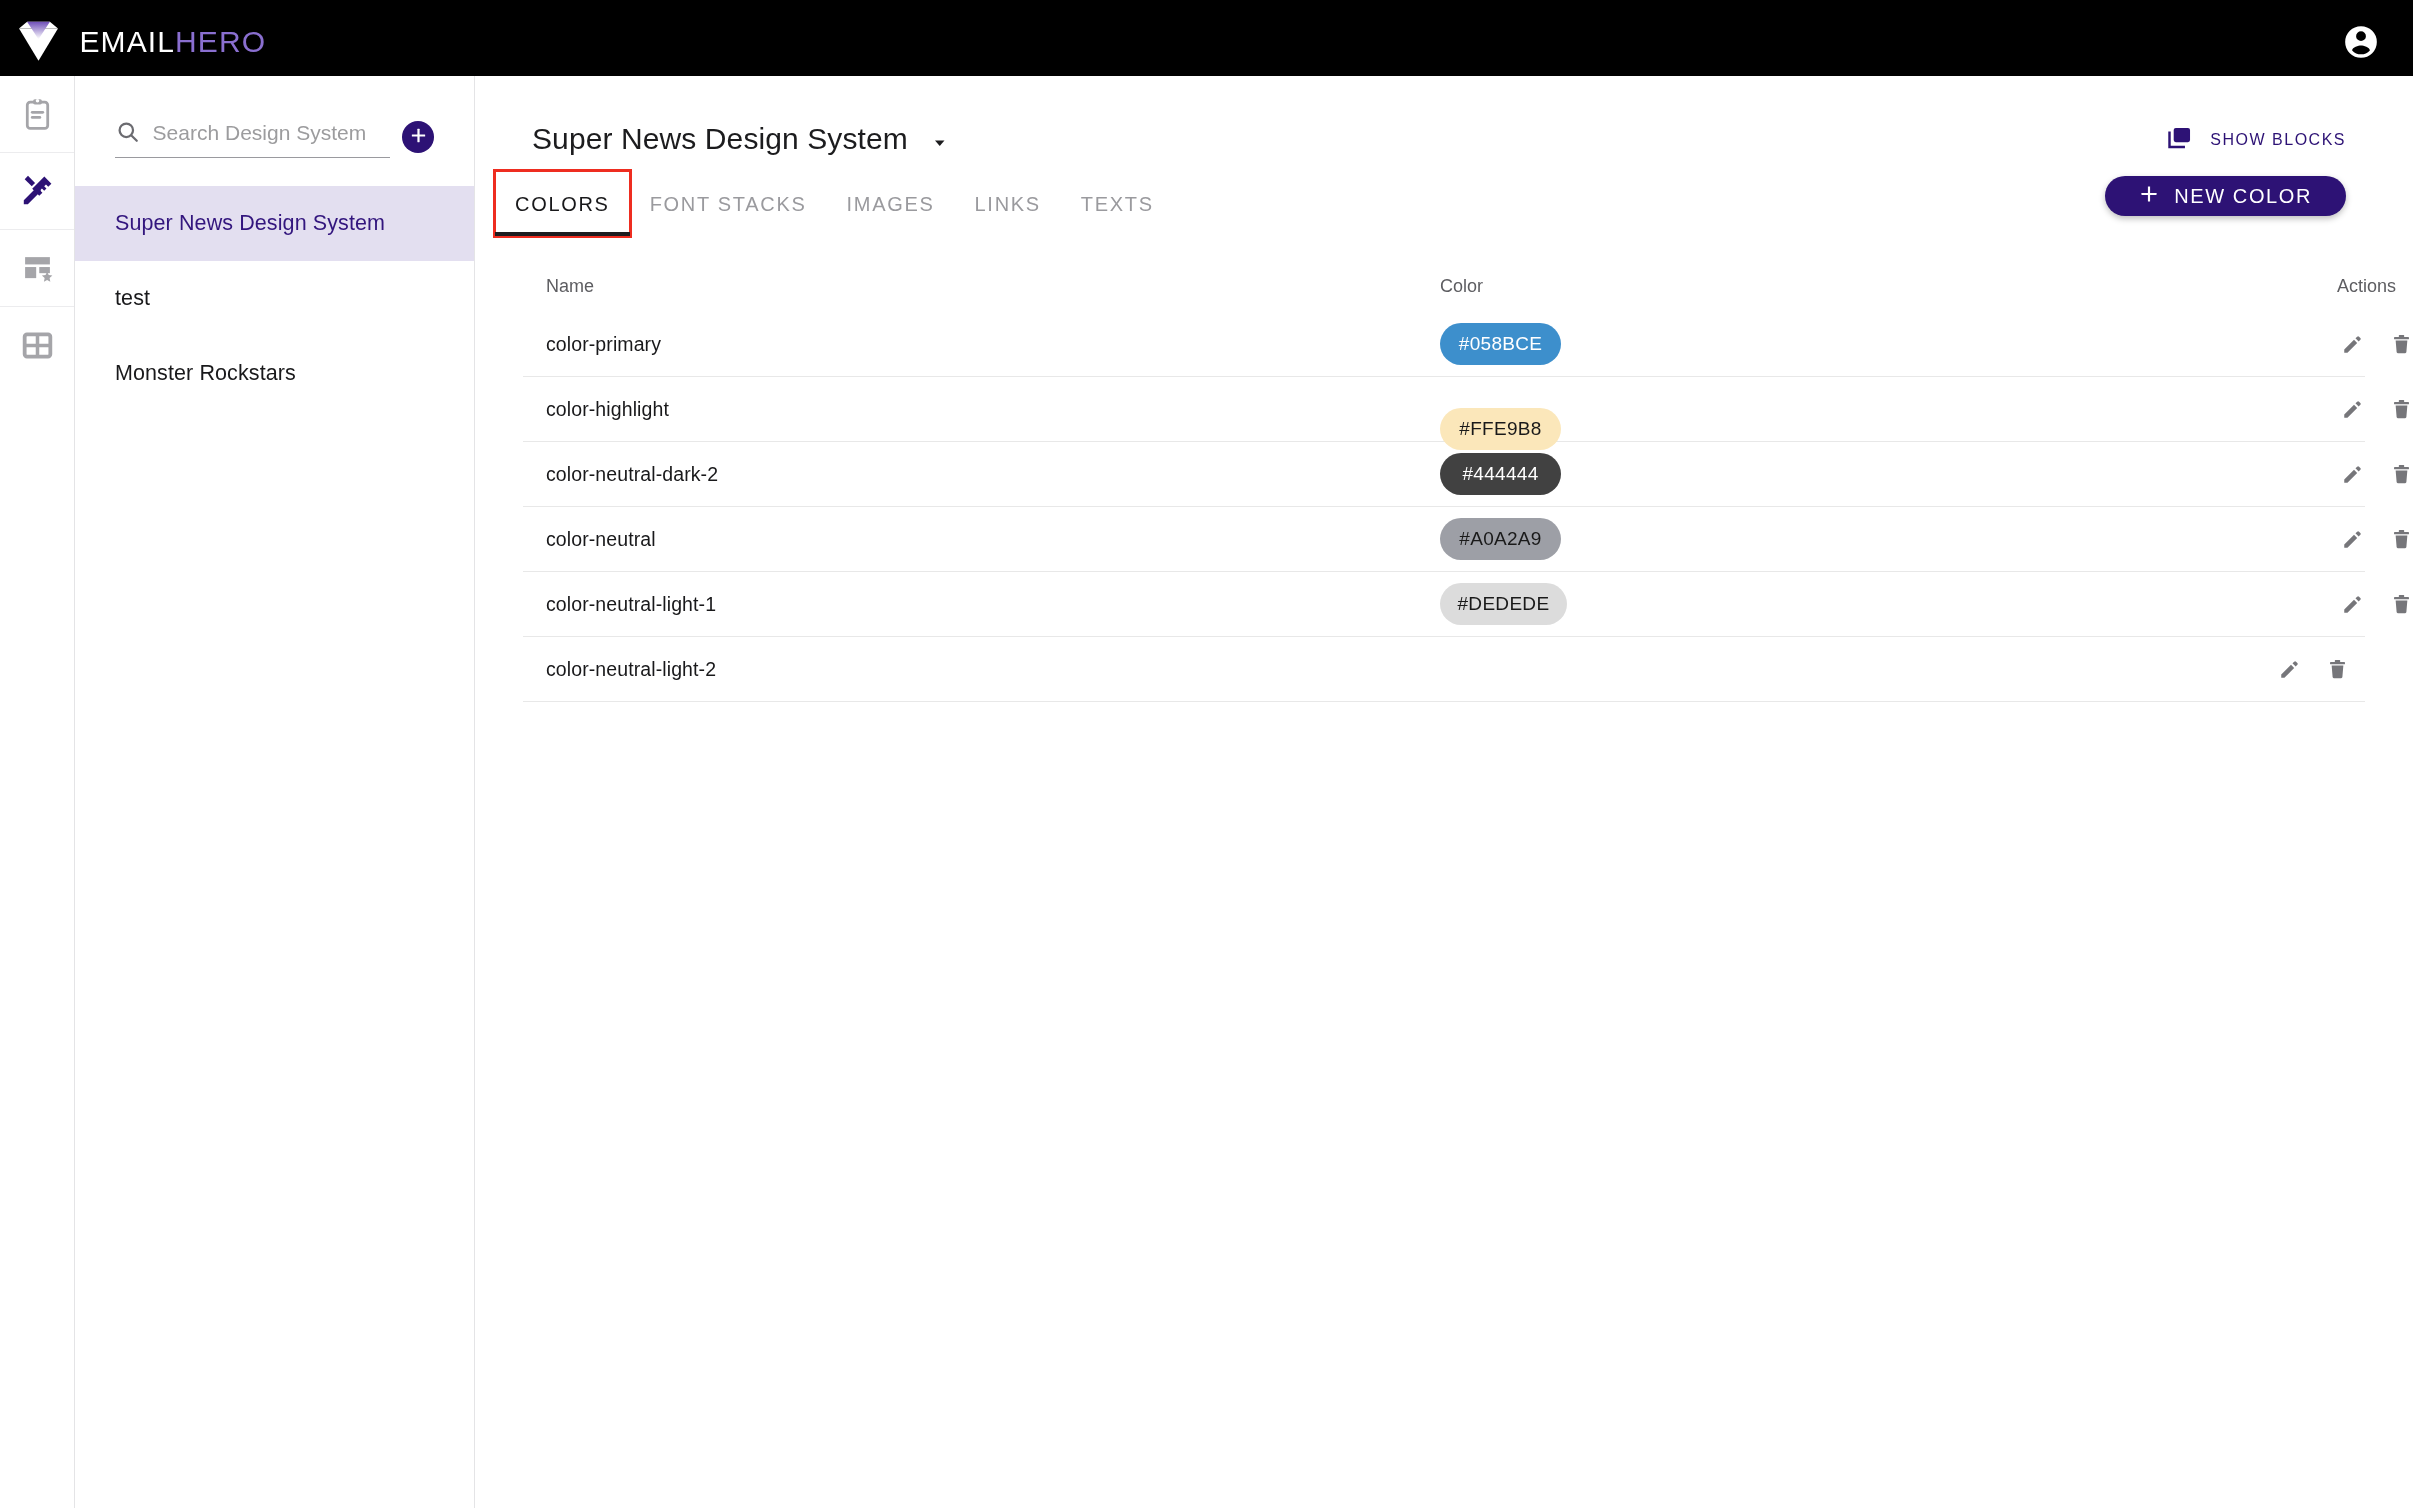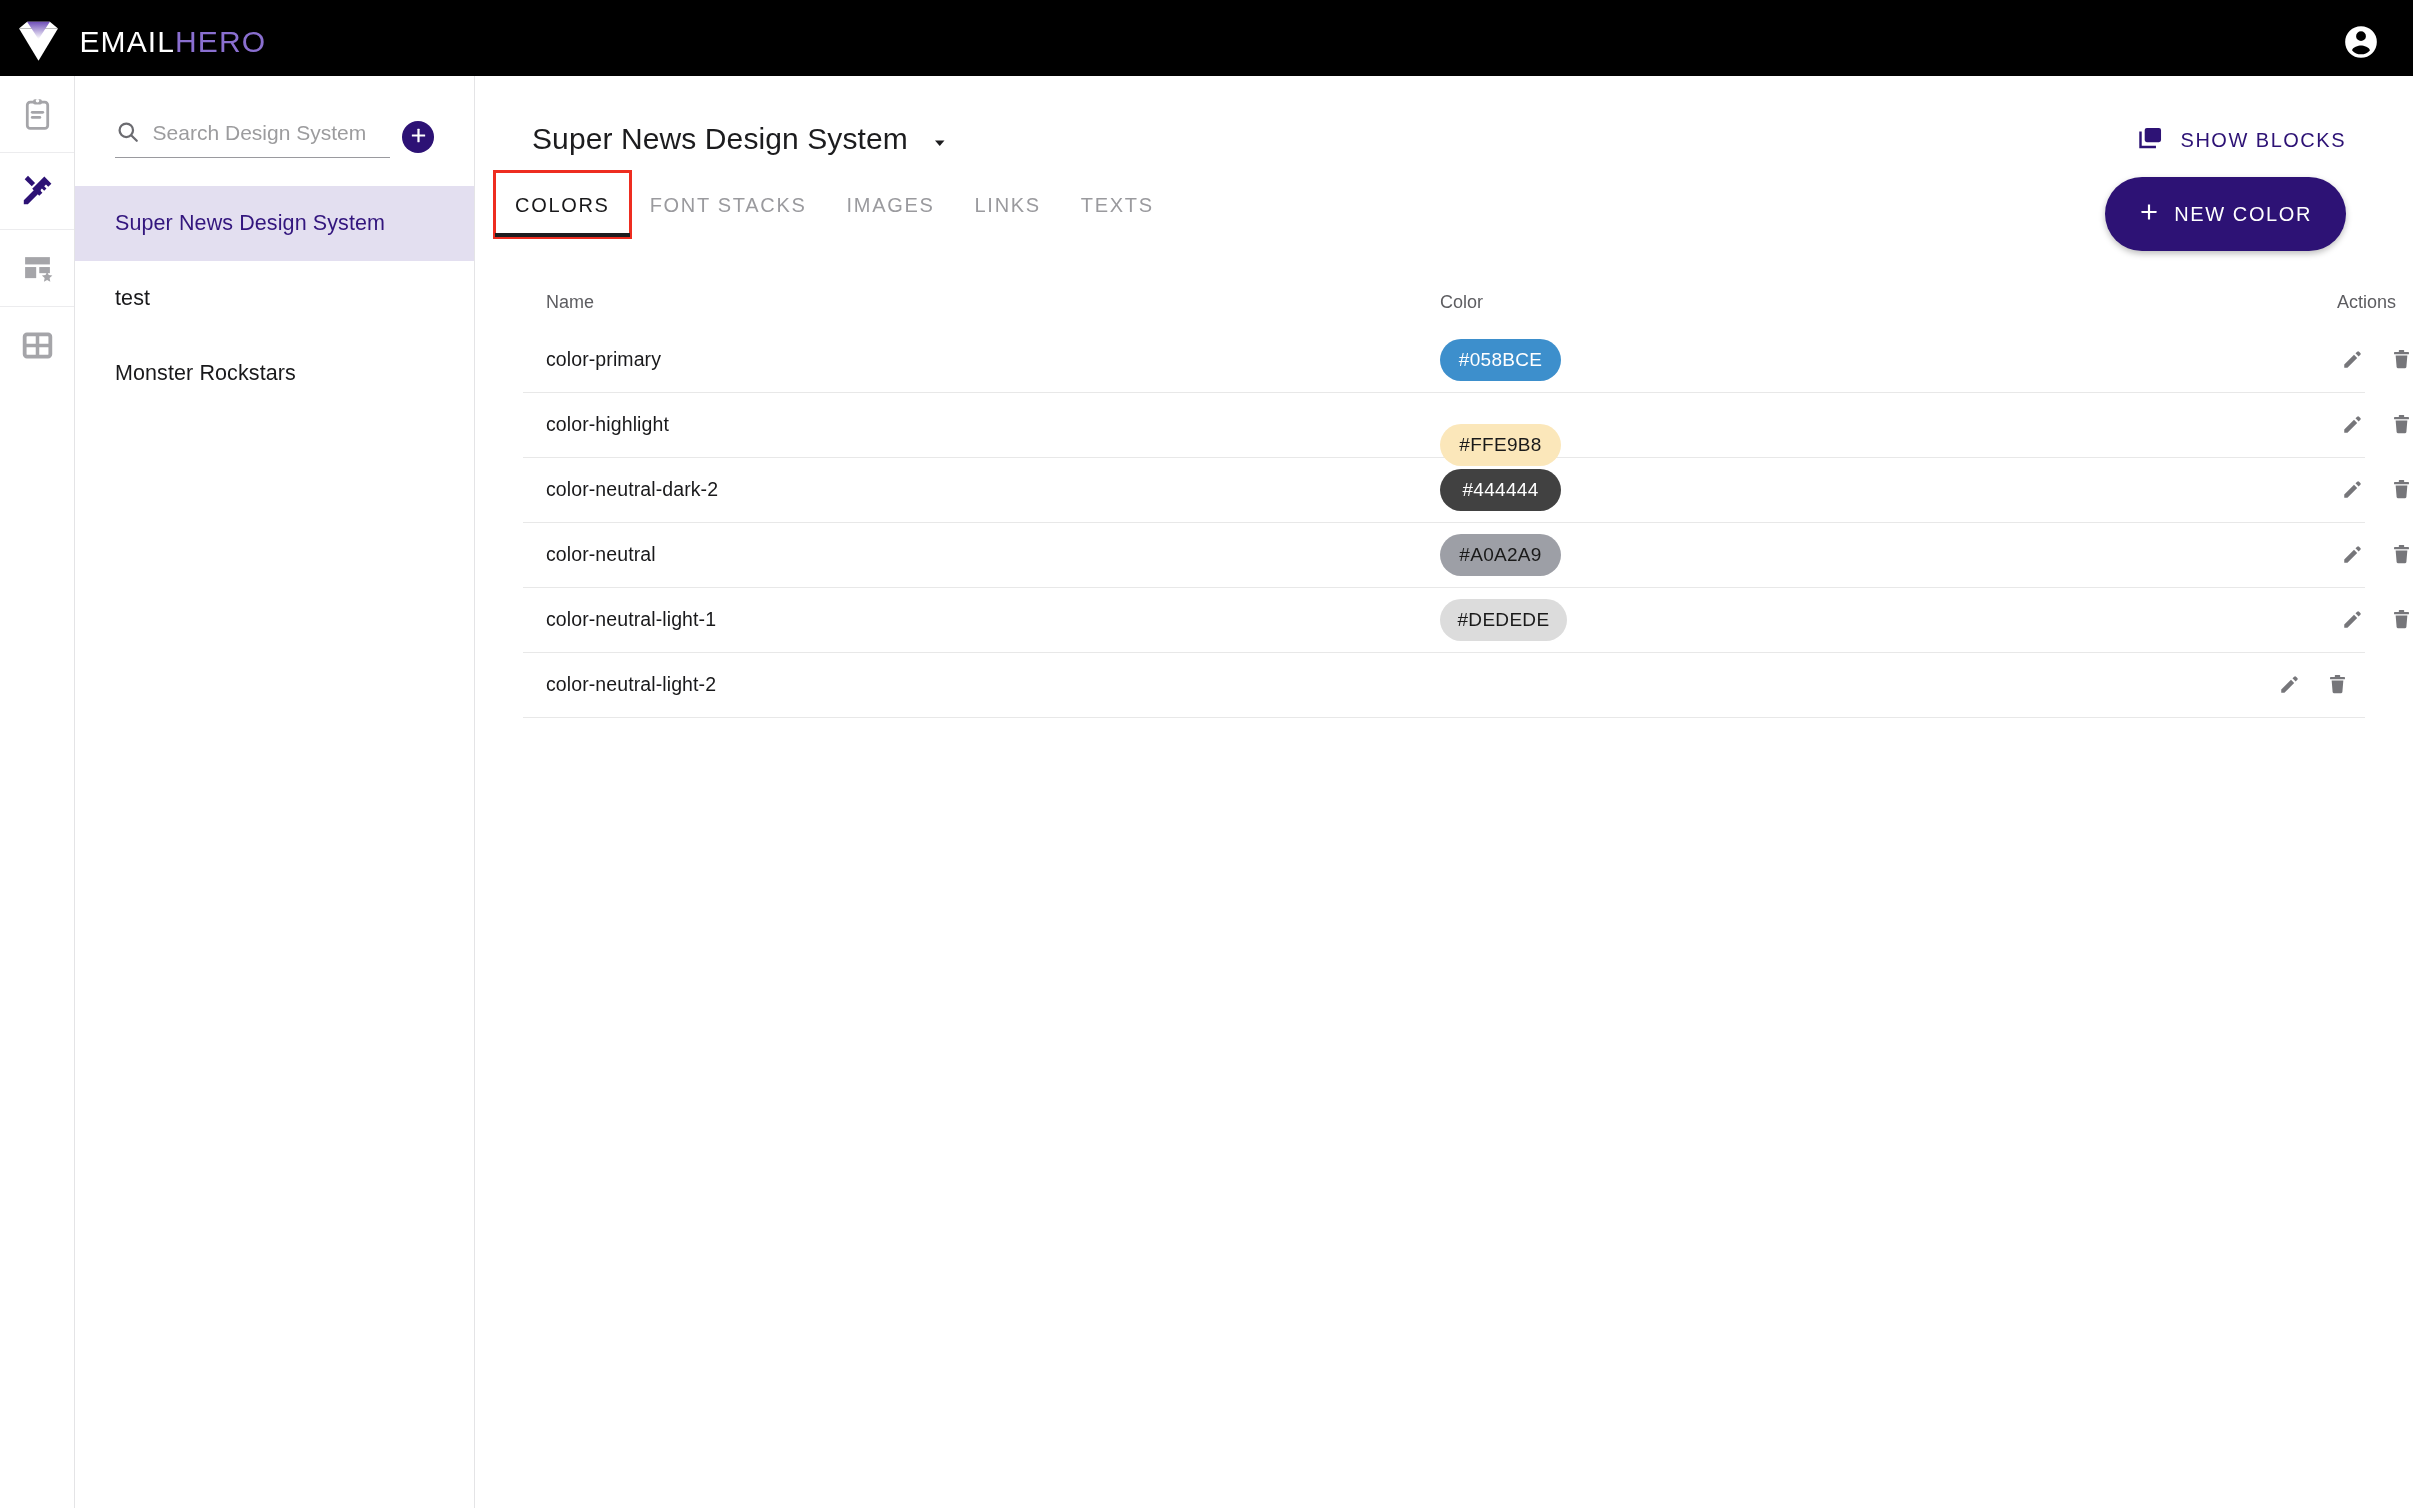--- a/index.html
+++ b/index.html
@@ -162,21 +162,21 @@
     margin-left: 15px;
     display: inline-block;
     vertical-align: middle;
   }
   .head-spacer { flex: 1 1 auto; }
   .show-blocks {
     display: flex;
     align-items: center;
     gap: 16px;
     color: #2d1275;
-    font-size: 20px;
+    font-size: 16px;
     letter-spacing: 1.5px;
     white-space: nowrap;
   }
 
   
   .tabs-row {
     display: flex;
     align-items: flex-start;
     padding: 0 67px 0 20px;
     margin-top: 15px;
@@ -208,21 +208,21 @@
   .tab.annotated {
     outline: 3.4px solid #ee2d20;
     outline-offset: -1.3px;
   }
   .tabs-spacer { flex: 1 1 auto; }
   .new-color-btn {
     margin-top: 5.4px;
     background: #2d1275;
     color: #ffffff;
     border-radius: 40px;
-    height: 74px;
+    height: 40px;
     padding: 0 34px;
     display: flex;
     align-items: center;
     gap: 15px;
     font-size: 20px;
     letter-spacing: 1.6px;
     white-space: nowrap;
     box-shadow: 0 2.7px 6.7px rgba(0,0,0,0.26);
   }
 

